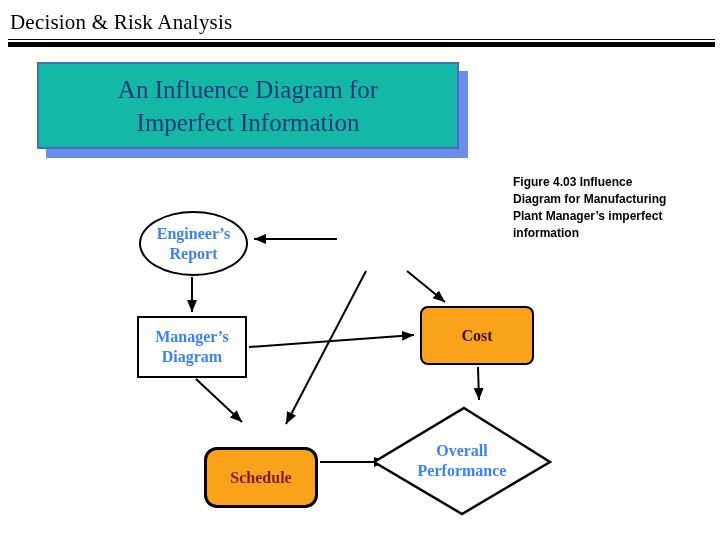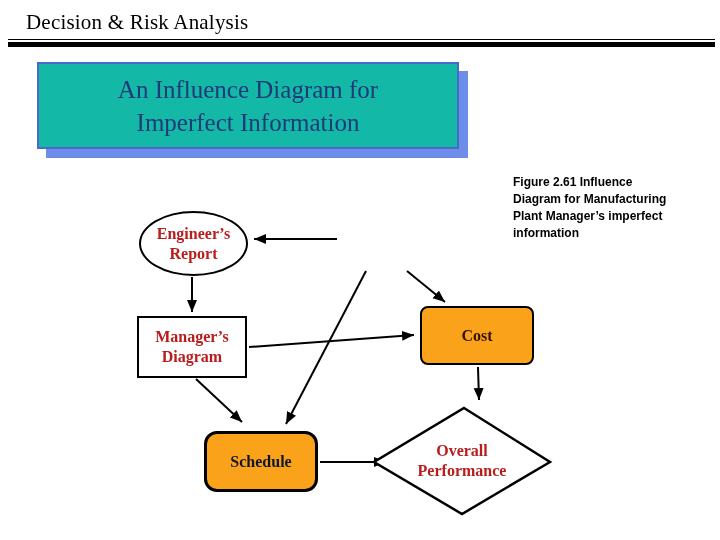--- a/index.html
+++ b/index.html
@@ -6,21 +6,21 @@
   .slide {
     position: relative;
     width: 720px; height: 540px;
     background: #ffffff;
     overflow: hidden;
     font-family: "Liberation Serif", serif;
   }
   
   .header-title {
     position: absolute; left: 10px; top: 10px;
-    font-size: 21px; color: #000; letter-spacing: 0.2px; margin-left: 16px;
+    font-size: 21px; color: #000; letter-spacing: 0.2px;
   }
   .rule-thin  { position: absolute; left: 8px; top: 39px; width: 707px; height: 1px; background: #000; }
   .rule-thick { position: absolute; left: 8px; top: 42px; width: 707px; height: 5px; background: #000; }
 
   
   .title-box {
     position: absolute; left: 37px; top: 62px;
     width: 418px; height: 83px;
     background: #14b8a6;
     border: 2px solid #4a6bc9;
@@ -38,36 +38,36 @@
     font-family: "Liberation Sans", sans-serif;
     font-weight: bold; font-size: 12px; line-height: 17px;
     color: #000; white-space: pre-line;
   }
 
   
   .node {
     position: absolute;
     display: flex; align-items: center; justify-content: center;
     text-align: center;
-    font-weight: bold; font-size: 16px; line-height: 20px; color: #b91c1c;
+    font-weight: bold; font-size: 16px; line-height: 20px; color: #3b82f6;
   }
   .node-label { white-space: pre-line; }
   .ellipse { border: 2px solid #000; border-radius: 50%; background: #fff; }
   #n-engineers { left: 139px; top: 211px; width: 105px; height: 61px; }
   #n-machine3  { left: 336px; top: 211px; width: 100px; height: 61px; }
   #n-manager   { left: 137px; top: 316px; width: 106px; height: 58px; border: 2px solid #000; background: #fff; }
   #n-cost {
     left: 420px; top: 306px; width: 110px; height: 55px;
     border: 2.5px solid #000; border-radius: 8px;
     background: #fba21b; color: #331100;
   }
   #n-schedule {
-    left: 204px; top: 431px; width: 108px; height: 55px;
+    left: 204px; top: 447px; width: 108px; height: 55px;
     border: 3px solid #000; border-radius: 13px;
-    background: #fba21b; color: #0f172a;
+    background: #fba21b; color: #7f1d1d;
   }
   #n-overall { left: 370px; top: 404px; width: 184px; height: 114px; }
   #n-overall svg { position: absolute; left: 0; top: 0; }
   #n-overall .node-label { position: relative; z-index: 1; }
 
   .edges {
     position: absolute; left: 0; top: 0;
     pointer-events: none;
   }
   .edges line { stroke: #000; stroke-width: 2; }
@@ -79,21 +79,21 @@
 
   <div class="header-title">Decision &amp; Risk Analysis</div>
   <div class="rule-thin"></div>
   <div class="rule-thick"></div>
 
   <div class="title-box">
     <div class="title-text">An Influence Diagram for
 Imperfect Information</div>
   </div>
 
-  <div class="caption">Figure 2.61 Influence
+  <div class="caption">Figure 4.03 Influence
 Diagram for Manufacturing
 Plant Manager’s imperfect
 information</div>
 
   <svg class="edges" width="720" height="540" viewBox="0 0 720 540">
     <defs>
       <marker id="arrow" markerUnits="userSpaceOnUse" markerWidth="13" markerHeight="11" refX="12" refY="5" orient="auto">
         <path d="M0,0 L12,5 L0,10 Z" fill="#000"></path>
       </marker>
     </defs>

